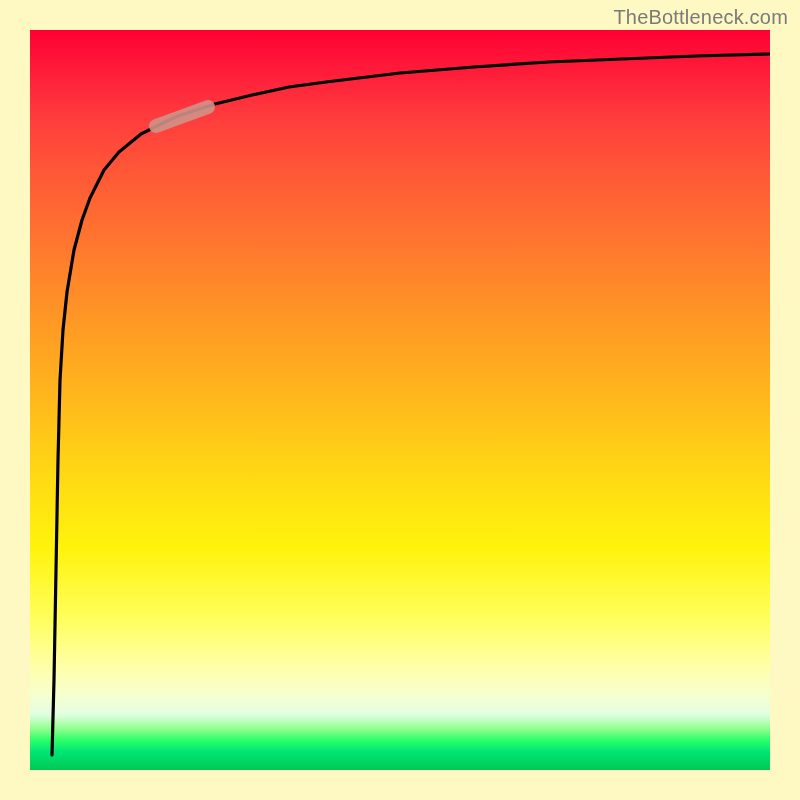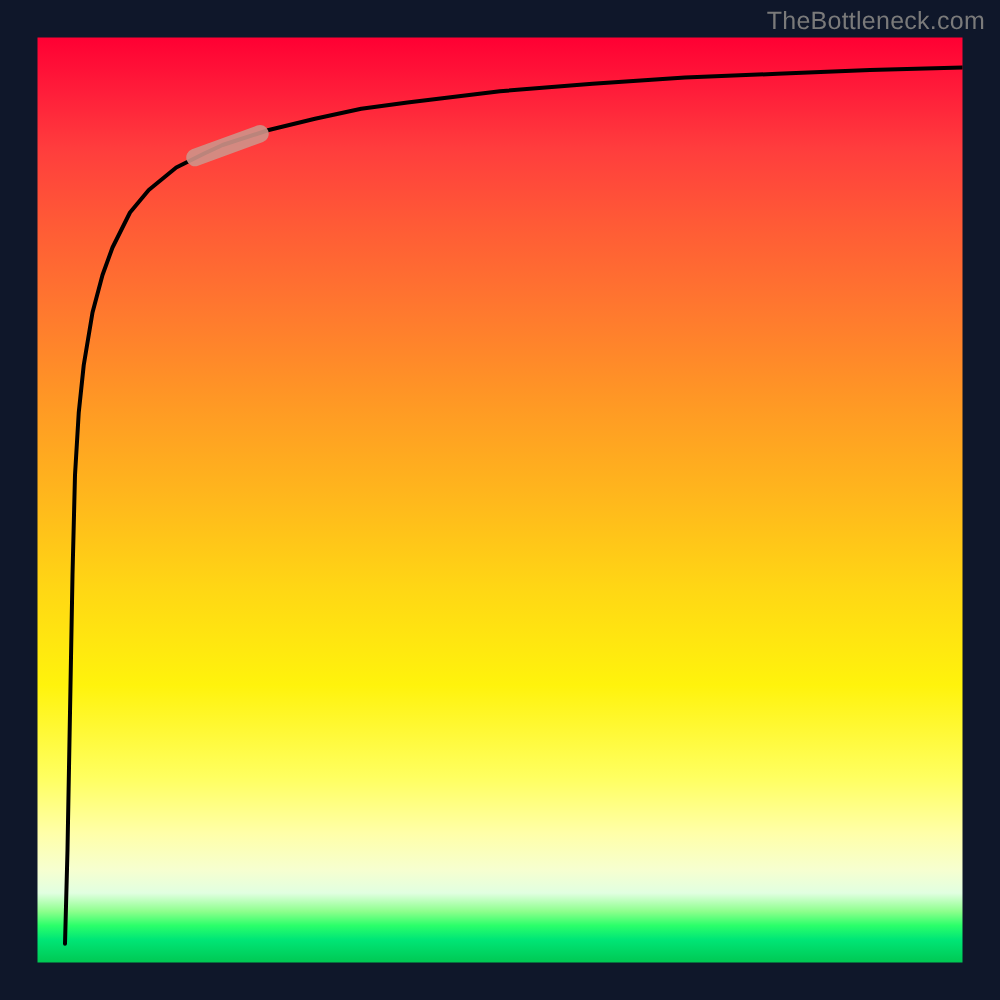--- a/index.html
+++ b/index.html
@@ -8,21 +8,21 @@
     width: 800px;
     height: 800px;
     overflow: hidden;
     background: #000;
     font-family: Arial, Helvetica, sans-serif;
   }
   .stage {
     position: relative;
     width: 800px;
     height: 800px;
-    background: #0f172a;
+    background: #fef9c3;
   }
   .plot-area {
     position: absolute;
     left: 30px;
     top: 30px;
     width: 740px;
     height: 740px;
     
     background: linear-gradient(
       to bottom,

